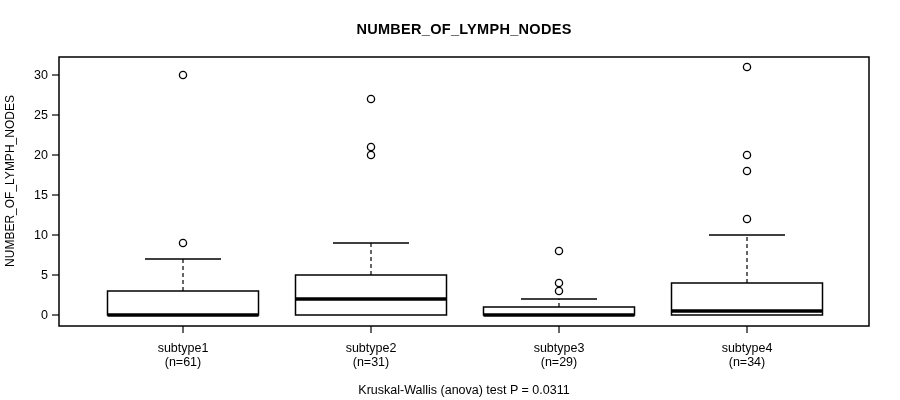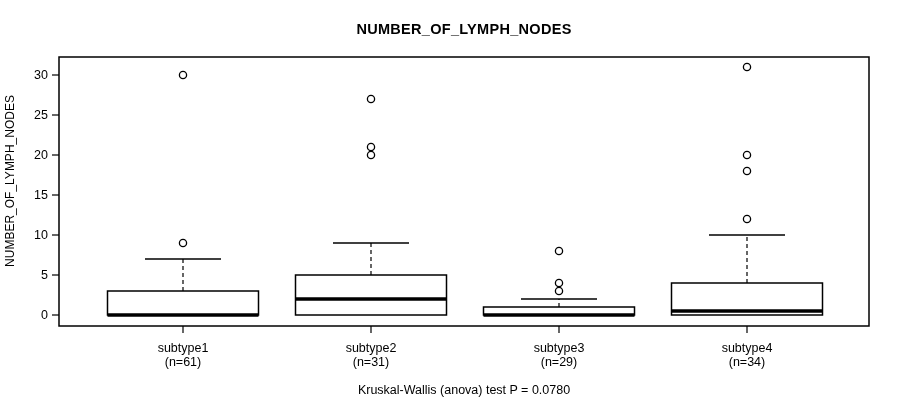--- a/index.html
+++ b/index.html
@@ -95,14 +95,14 @@
       <line x1="709" y1="235" x2="785" y2="235" stroke="#000000" stroke-width="1.4"></line>
       <rect x="671.5" y="283" width="151" height="32" fill="#ffffff" stroke="#000000" stroke-width="1.5"></rect>
       <line x1="671.5" y1="311" x2="822.5" y2="311" stroke="#000000" stroke-width="3.5"></line>
       <circle cx="747" cy="219" r="3.6" fill="none" stroke="#000000" stroke-width="1.3"></circle>
       <circle cx="747" cy="171" r="3.6" fill="none" stroke="#000000" stroke-width="1.3"></circle>
       <circle cx="747" cy="155" r="3.6" fill="none" stroke="#000000" stroke-width="1.3"></circle>
       <circle cx="747" cy="67" r="3.6" fill="none" stroke="#000000" stroke-width="1.3"></circle>
     </svg>
   <div class="chart-title">NUMBER_OF_LYMPH_NODES</div>
   <div class="y-title">NUMBER_OF_LYMPH_NODES</div>
-  <div class="caption">Kruskal-Wallis (anova) test P = 0.0780</div>
+  <div class="caption">Kruskal-Wallis (anova) test P = 0.0311</div>
 </div>
 
 </body></html>

